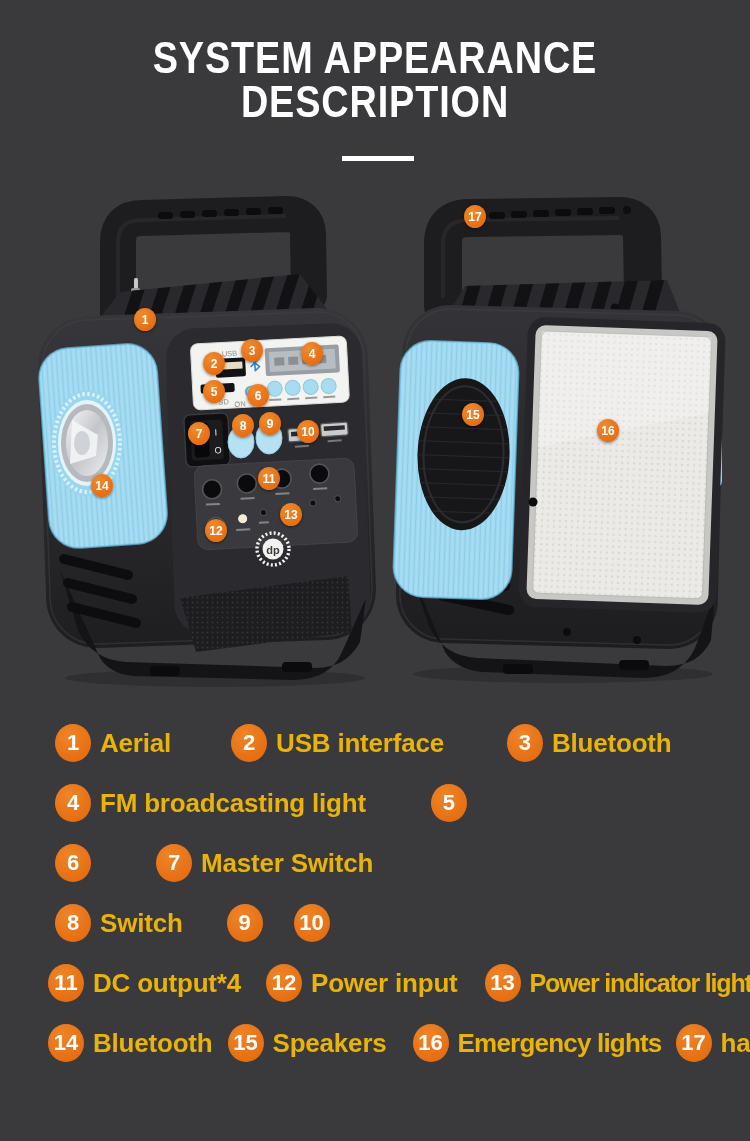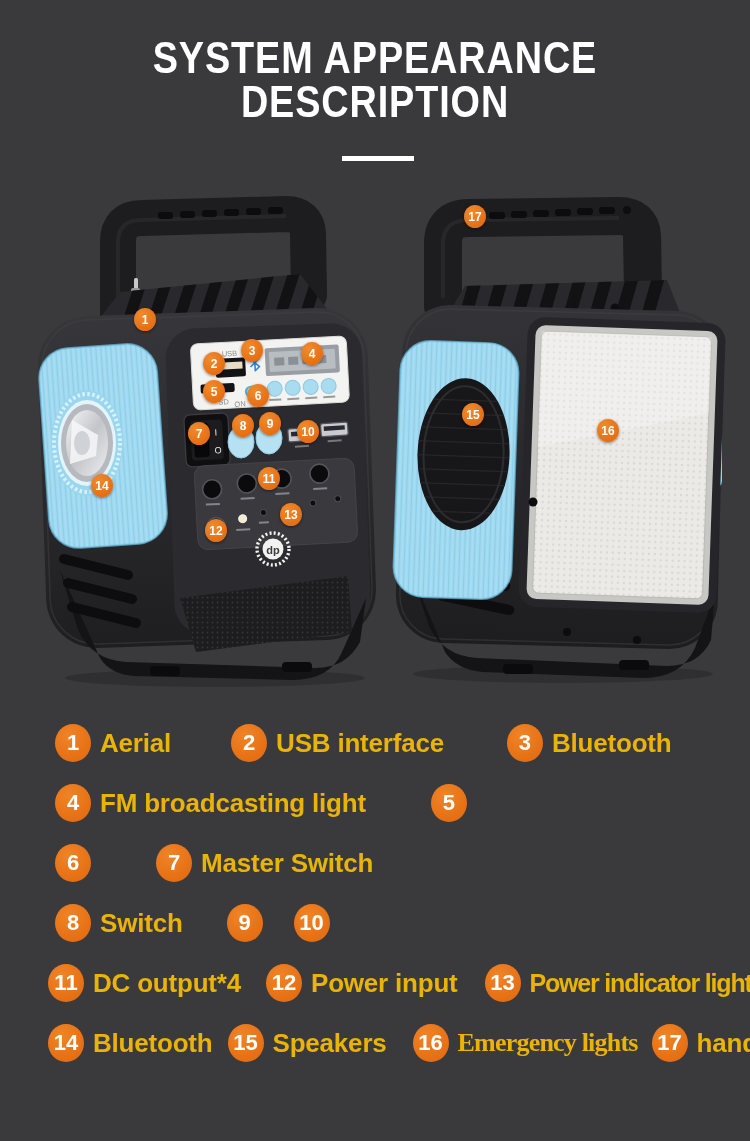--- a/index.html
+++ b/index.html
@@ -57,21 +57,21 @@
   #row0 .legend-item:nth-child(3){margin-left:63px}
   #row1 .legend-item:nth-child(2){margin-left:65px}
   #row2 .legend-item:nth-child(2){margin-left:65px}
   #row3 .legend-item:nth-child(2){margin-left:44px}
   #row3 .legend-item:nth-child(3){margin-left:31px}
   #row4 .legend-item:nth-child(2){margin-left:25px}
   #row4 .legend-item:nth-child(3){margin-left:27px}
   #row4 .legend-item:nth-child(3) .legend-label{font-size:25px;letter-spacing:-1.2px;}
   #row5 .legend-item:nth-child(2){margin-left:15px}
   #row5 .legend-item:nth-child(3){margin-left:26px}
-  #row5 .legend-item:nth-child(3) .legend-label{letter-spacing:-0.8px;font-family:Liberation Serif, serif;}
+  #row5 .legend-item:nth-child(3) .legend-label{letter-spacing:-0.8px;}
   #row5 .legend-item:nth-child(4){margin-left:14px}
 
   svg text{font-family:"Liberation Sans", sans-serif;}
 </style>
 </head>
 <body>
 
 <div id="stage">
 
   <div class="title">

